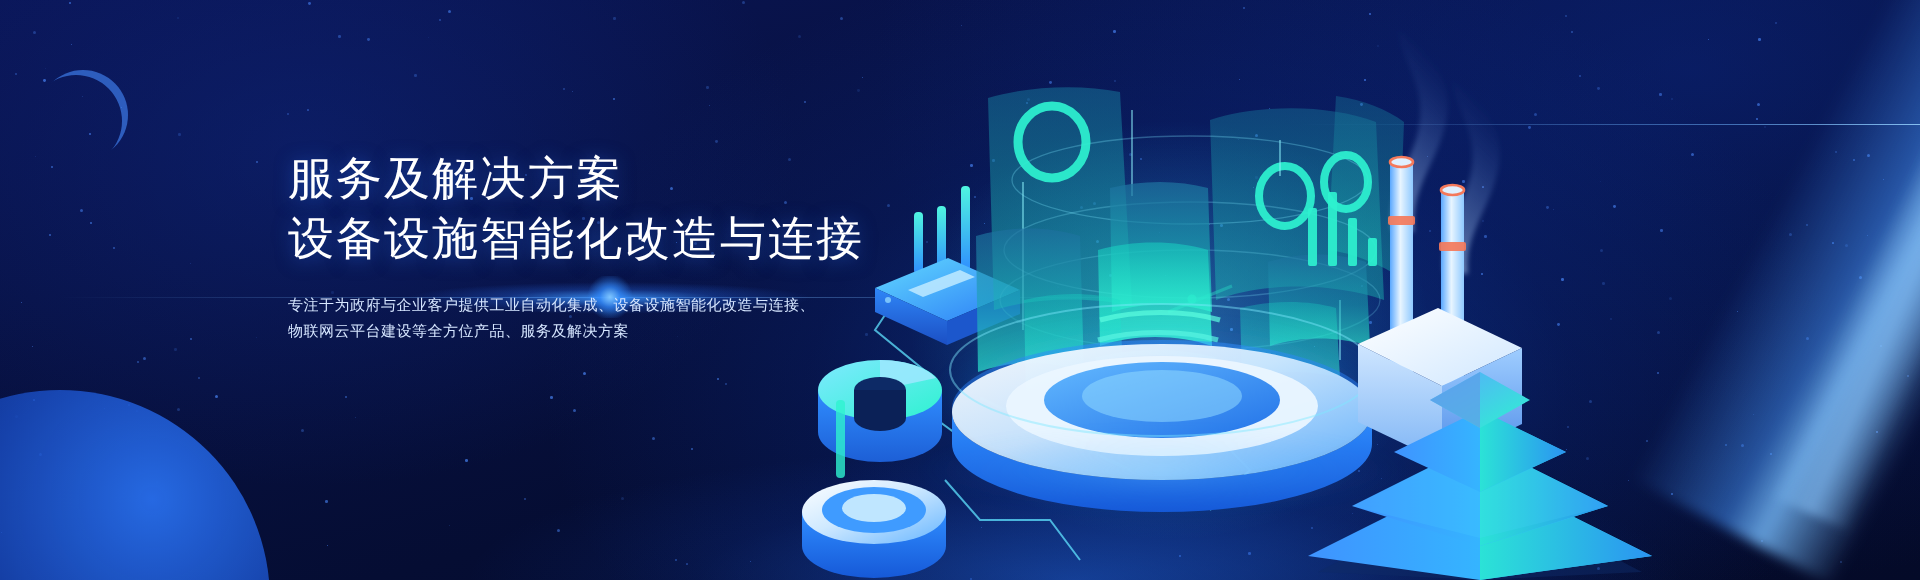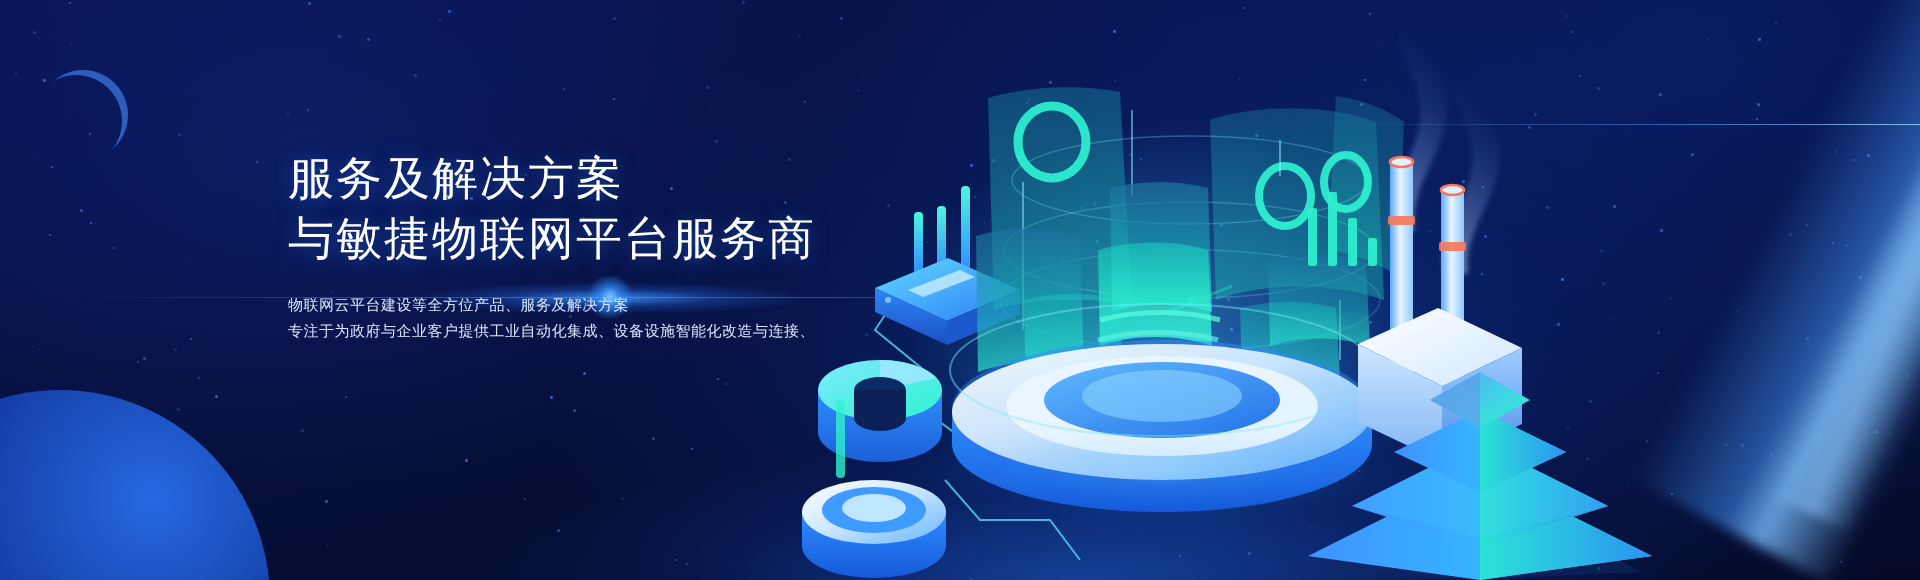--- a/index.html
+++ b/index.html
@@ -383,25 +383,25 @@
   <div class="moon"></div>
   <div class="streak"></div>
   <div class="streak2"></div>
   <div class="h-line"></div>
   <div class="globe"></div>
   <div class="glow-floor"></div>
 
   <div class="copy">
     <h1 class="headline">
       <span>服务及解决方案</span>
-      <span>与敏捷物联网平台服务商</span>
+      <span>设备设施智能化改造与连接</span>
     </h1>
     <p class="subcopy">
+      <span>专注于为政府与企业客户提供工业自动化集成、设备设施智能化改造与连接、</span>
       <span>物联网云平台建设等全方位产品、服务及解决方案</span>
-      <span>专注于为政府与企业客户提供工业自动化集成、设备设施智能化改造与连接、</span>
     </p>
   </div>
 
   <div class="text-underline"></div>
   <div class="text-glow"></div>
   <div class="text-glow-core"></div>
 
   <div class="art">
     <svg viewBox="0 0 1140 580" preserveAspectRatio="none" aria-hidden="true">
       <defs>

